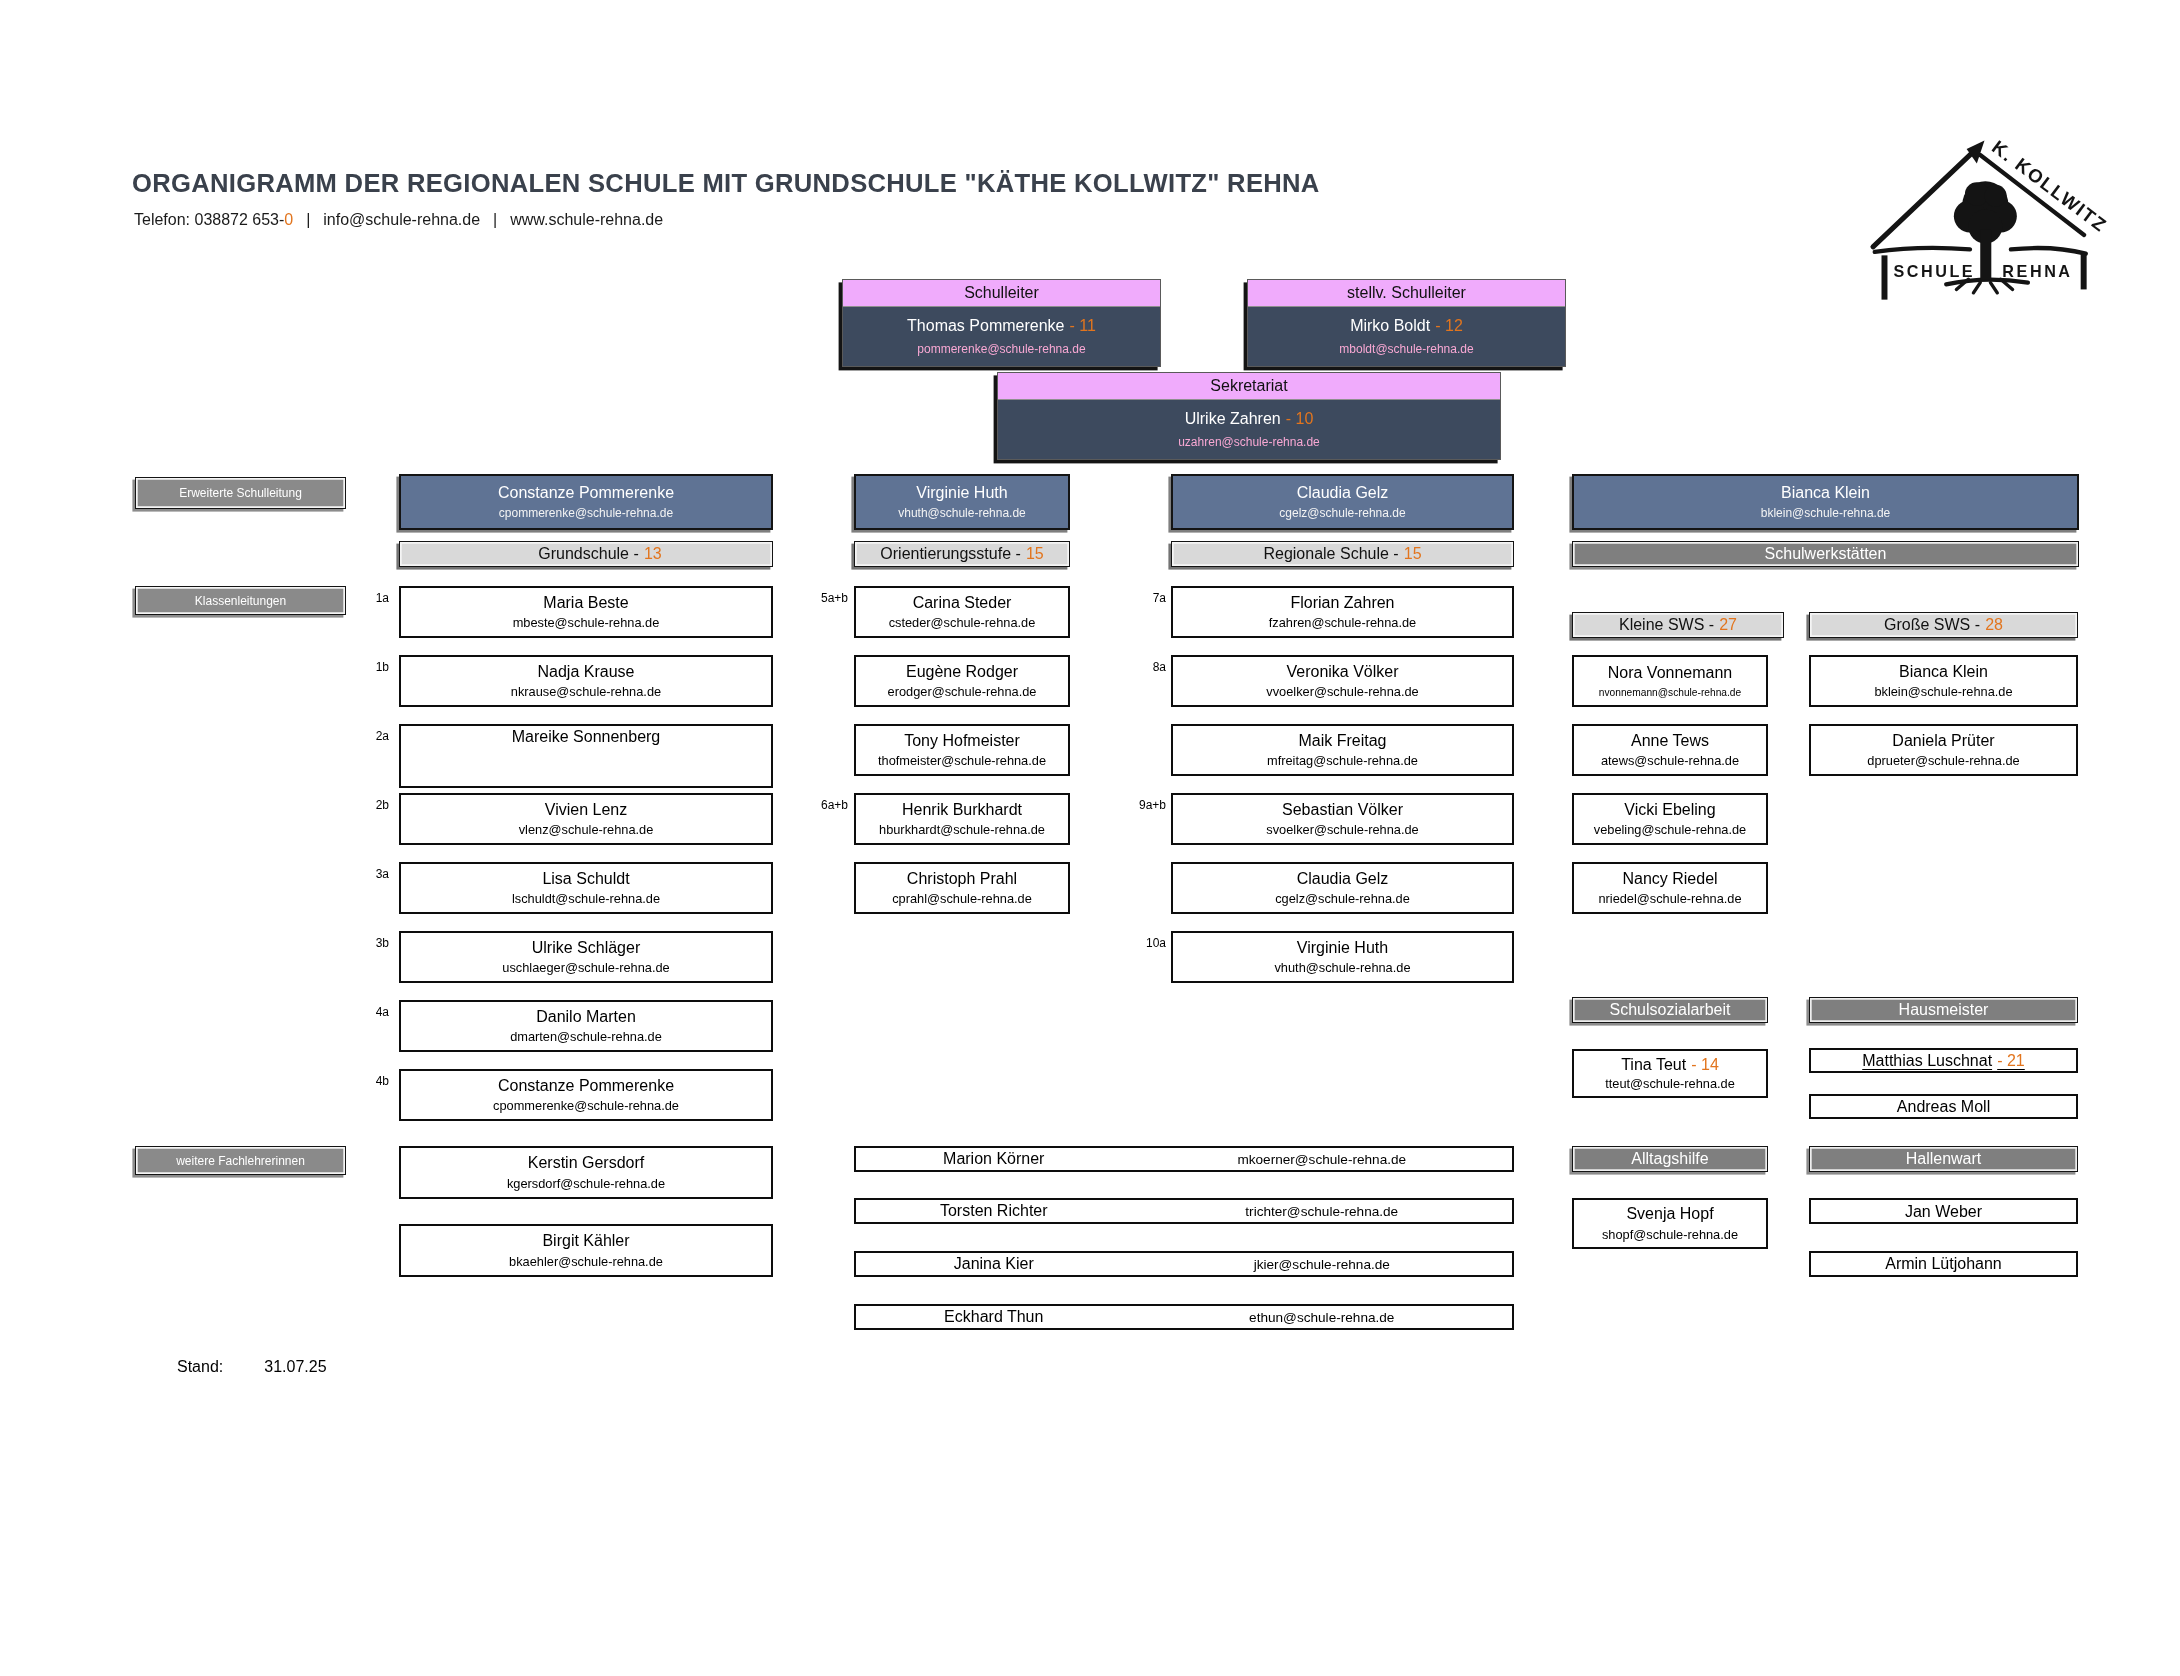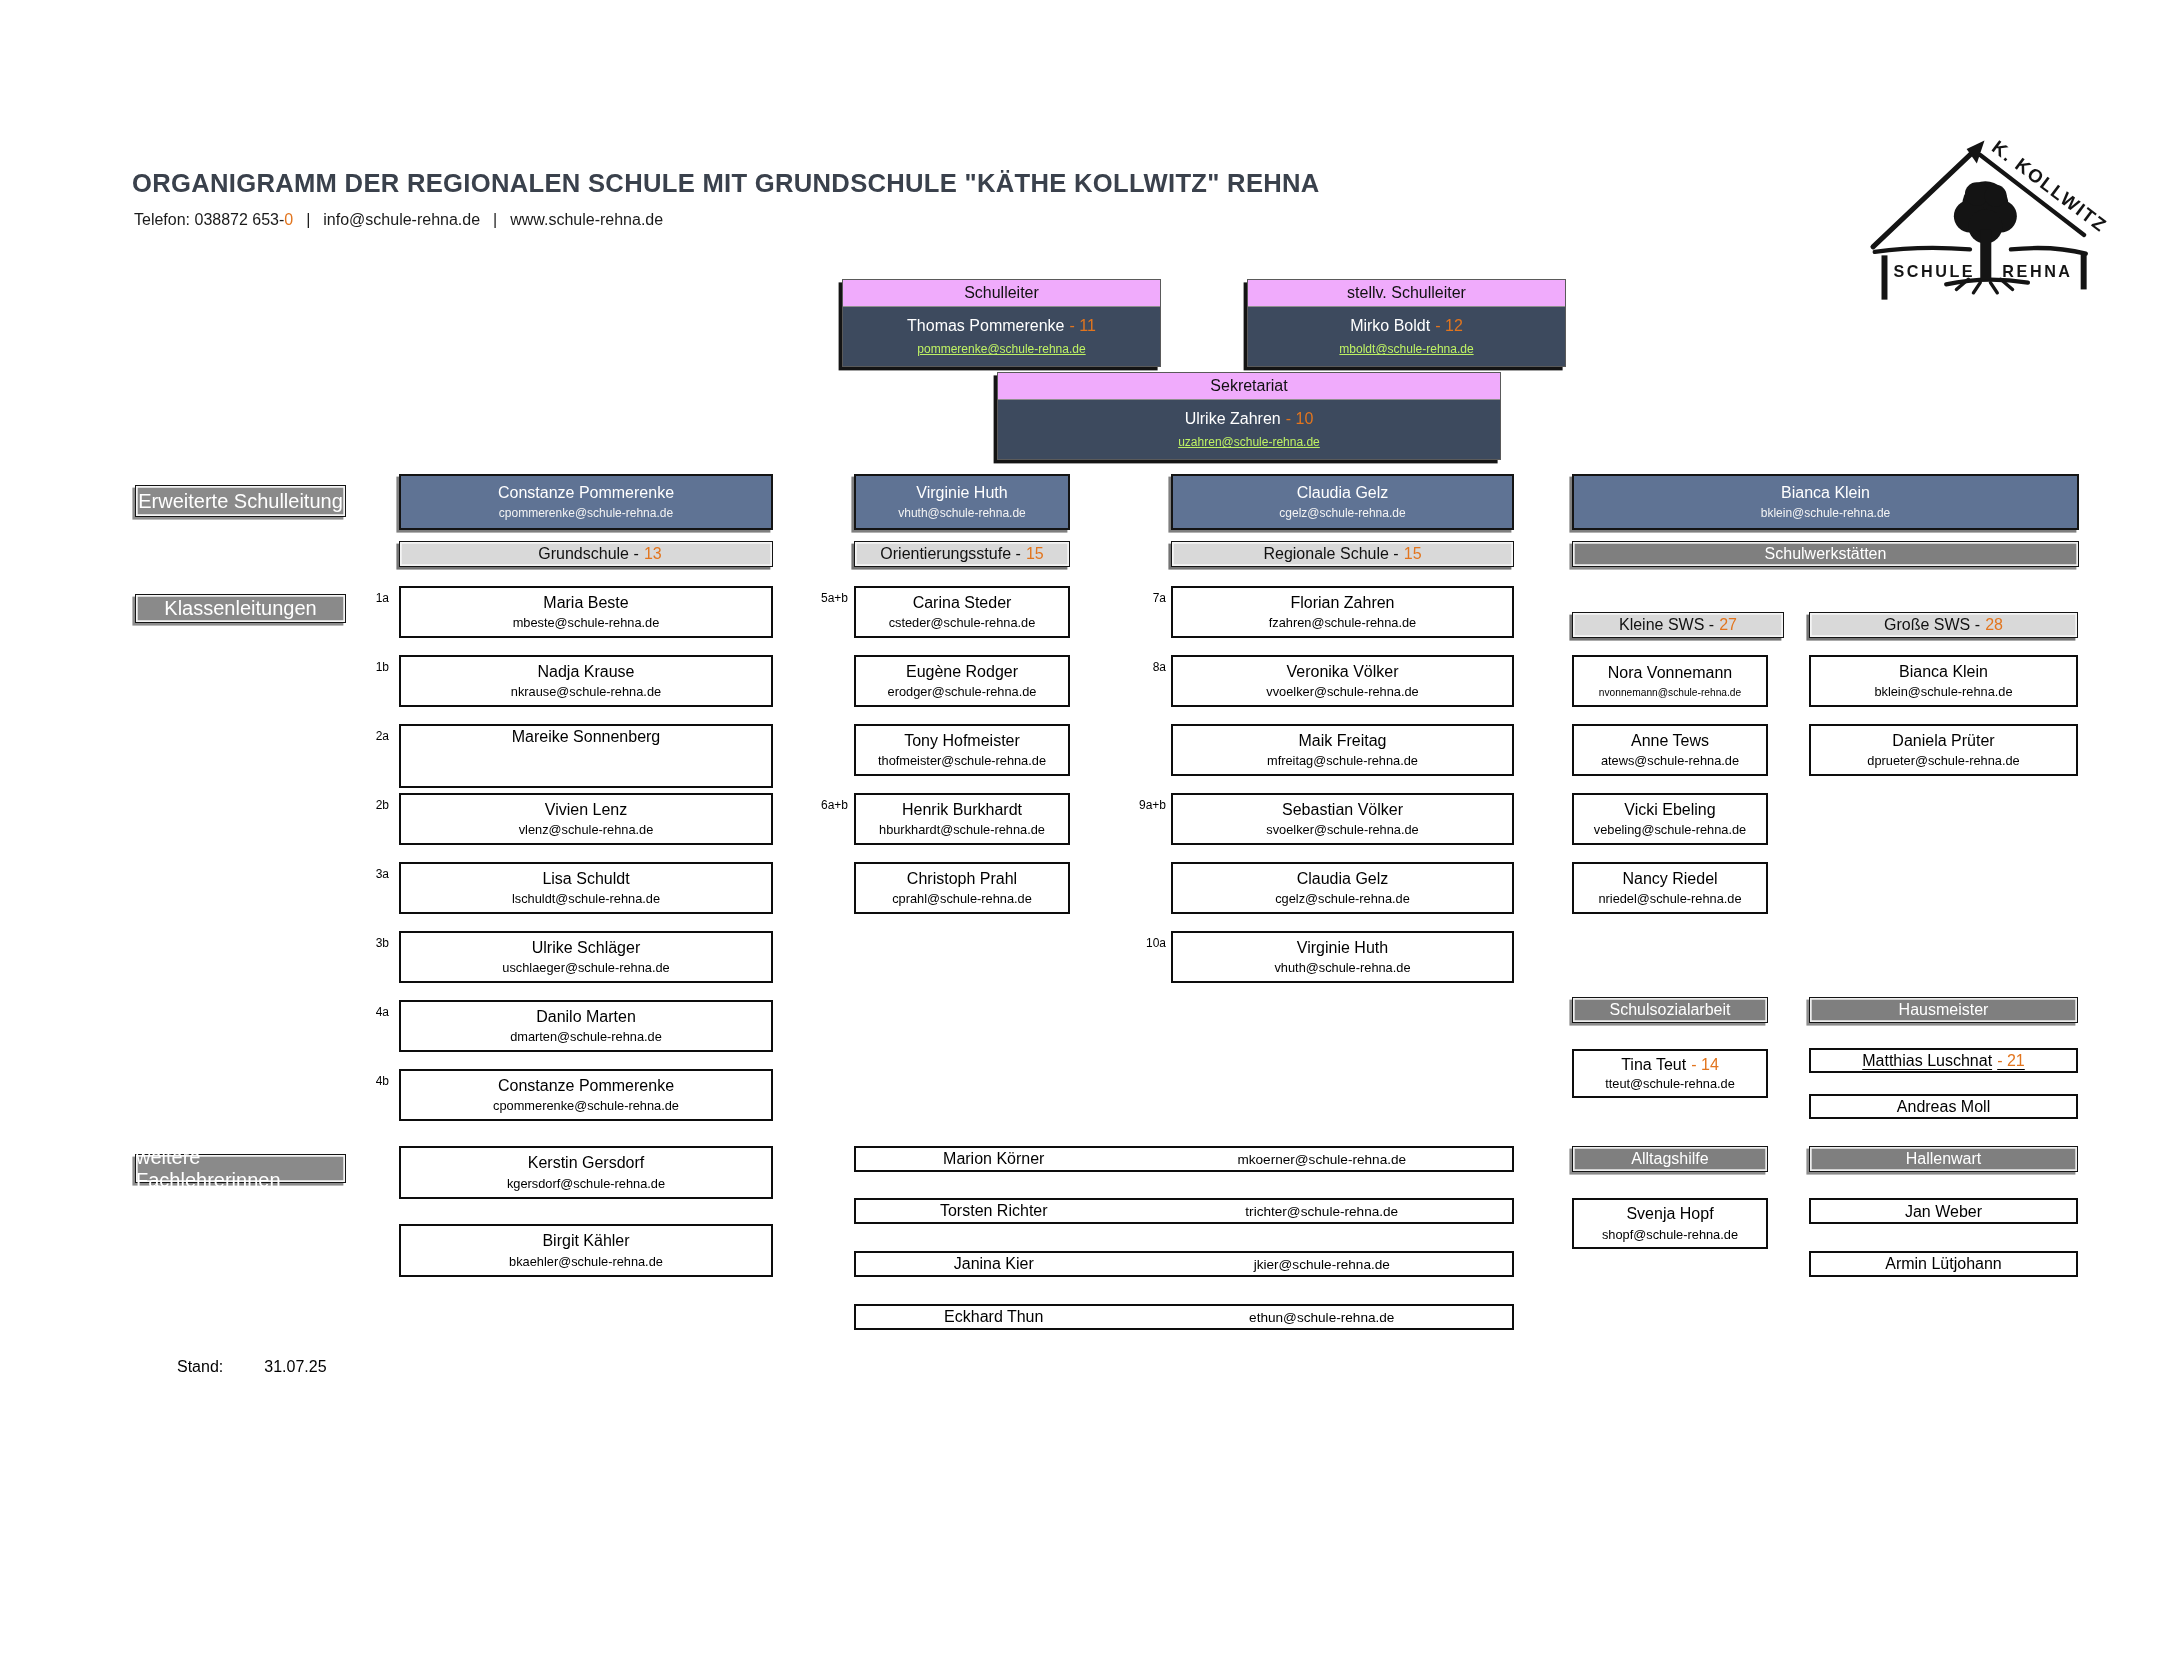--- a/index.html
+++ b/index.html
@@ -8,31 +8,31 @@
   .title{font-size:25.6px;font-weight:bold;color:#3a414c;letter-spacing:0.3px;white-space:nowrap;}
   .subtitle{font-size:16px;color:#1a1a1a;white-space:nowrap;}
   .subtitle .sep{margin:0 8.5px;color:#1a1a1a;}
   .orange{color:#e2751e;}
   .ext{margin-left:5.1px;}
   
   .unit{box-shadow:-3.4px 3.4px 0 #141414;border:0.9px solid #5a5a5a;}
   .unit .uhdr{background:#f0abfc;color:#111;height:26.4px;display:flex;align-items:center;justify-content:center;font-size:16px;border-bottom:0.9px solid #8f8f8f;}
   .unit .ubody{background:#3d4a5e;color:#fff;display:flex;flex-direction:column;align-items:center;justify-content:space-evenly;height:55px;padding:1.7px 0;}
   .unit .ubody .nm{font-size:16px;}
-  .unit .ubody .em{font-size:12px;color:#bef264;text-decoration:underline;}
+  .unit .ubody .em{font-size:12px;color:#f9a8d4;}
   
   .bluebox{background:#5f7394;color:#fff;border:2.6px solid #141414;box-shadow:-2.6px 2.6px 0 rgba(0,0,0,0.5);display:flex;flex-direction:column;align-items:center;justify-content:space-evenly;padding:2.6px 0;}
   .bluebox .nm{font-size:16px;}
   .bluebox .em{font-size:12px;color:#f4f4f4;}
   
   .hdrlight{background:#d9d9d9;color:#111;border:1.7px solid #141414;box-shadow:-2.6px 2.6px 0 rgba(0,0,0,0.55),inset 0 0 0 1.7px #f5f5f5;display:flex;align-items:center;justify-content:center;font-size:16px;}
   
   .hdrdark{background:#7f7f7f;color:#fff;border:1.7px solid #141414;box-shadow:-2.6px 2.6px 0 rgba(0,0,0,0.45),inset 0 0 0 1.7px #eeeeee;display:flex;align-items:center;justify-content:center;font-size:16px;}
   
-  .lbl{background:#8a8a8a;color:#fff;border:1.7px solid #141414;box-shadow:-2.6px 2.6px 0 rgba(0,0,0,0.45),inset 0 0 0 1.7px #f5f5f5;display:flex;align-items:center;justify-content:center;font-size:20px;margin-top:8px;}
+  .lbl{background:#8a8a8a;color:#fff;border:1.7px solid #141414;box-shadow:-2.6px 2.6px 0 rgba(0,0,0,0.45),inset 0 0 0 1.7px #f5f5f5;display:flex;align-items:center;justify-content:center;font-size:12px;}
   
   .wbox{background:#fff;border:2.6px solid #0d0d0d;display:flex;flex-direction:column;align-items:center;justify-content:space-evenly;padding:1.7px 0;color:#000;}
   .wbox .nm{font-size:16px;}
   .wbox .em{font-size:12.8px;}
   .wbox .em-sm{font-size:10.2px;}
   .wide{flex-direction:row;justify-content:flex-start;}
   .wide .nm{width:42%;text-align:center;font-size:16px;}
   .wide .em{width:58%;text-align:center;font-size:13.6px;}
   .rowlbl{font-size:12px;color:#000;display:flex;justify-content:flex-end;align-items:flex-start;}
   .ul{text-decoration:underline;text-underline-offset:2.6px;}

